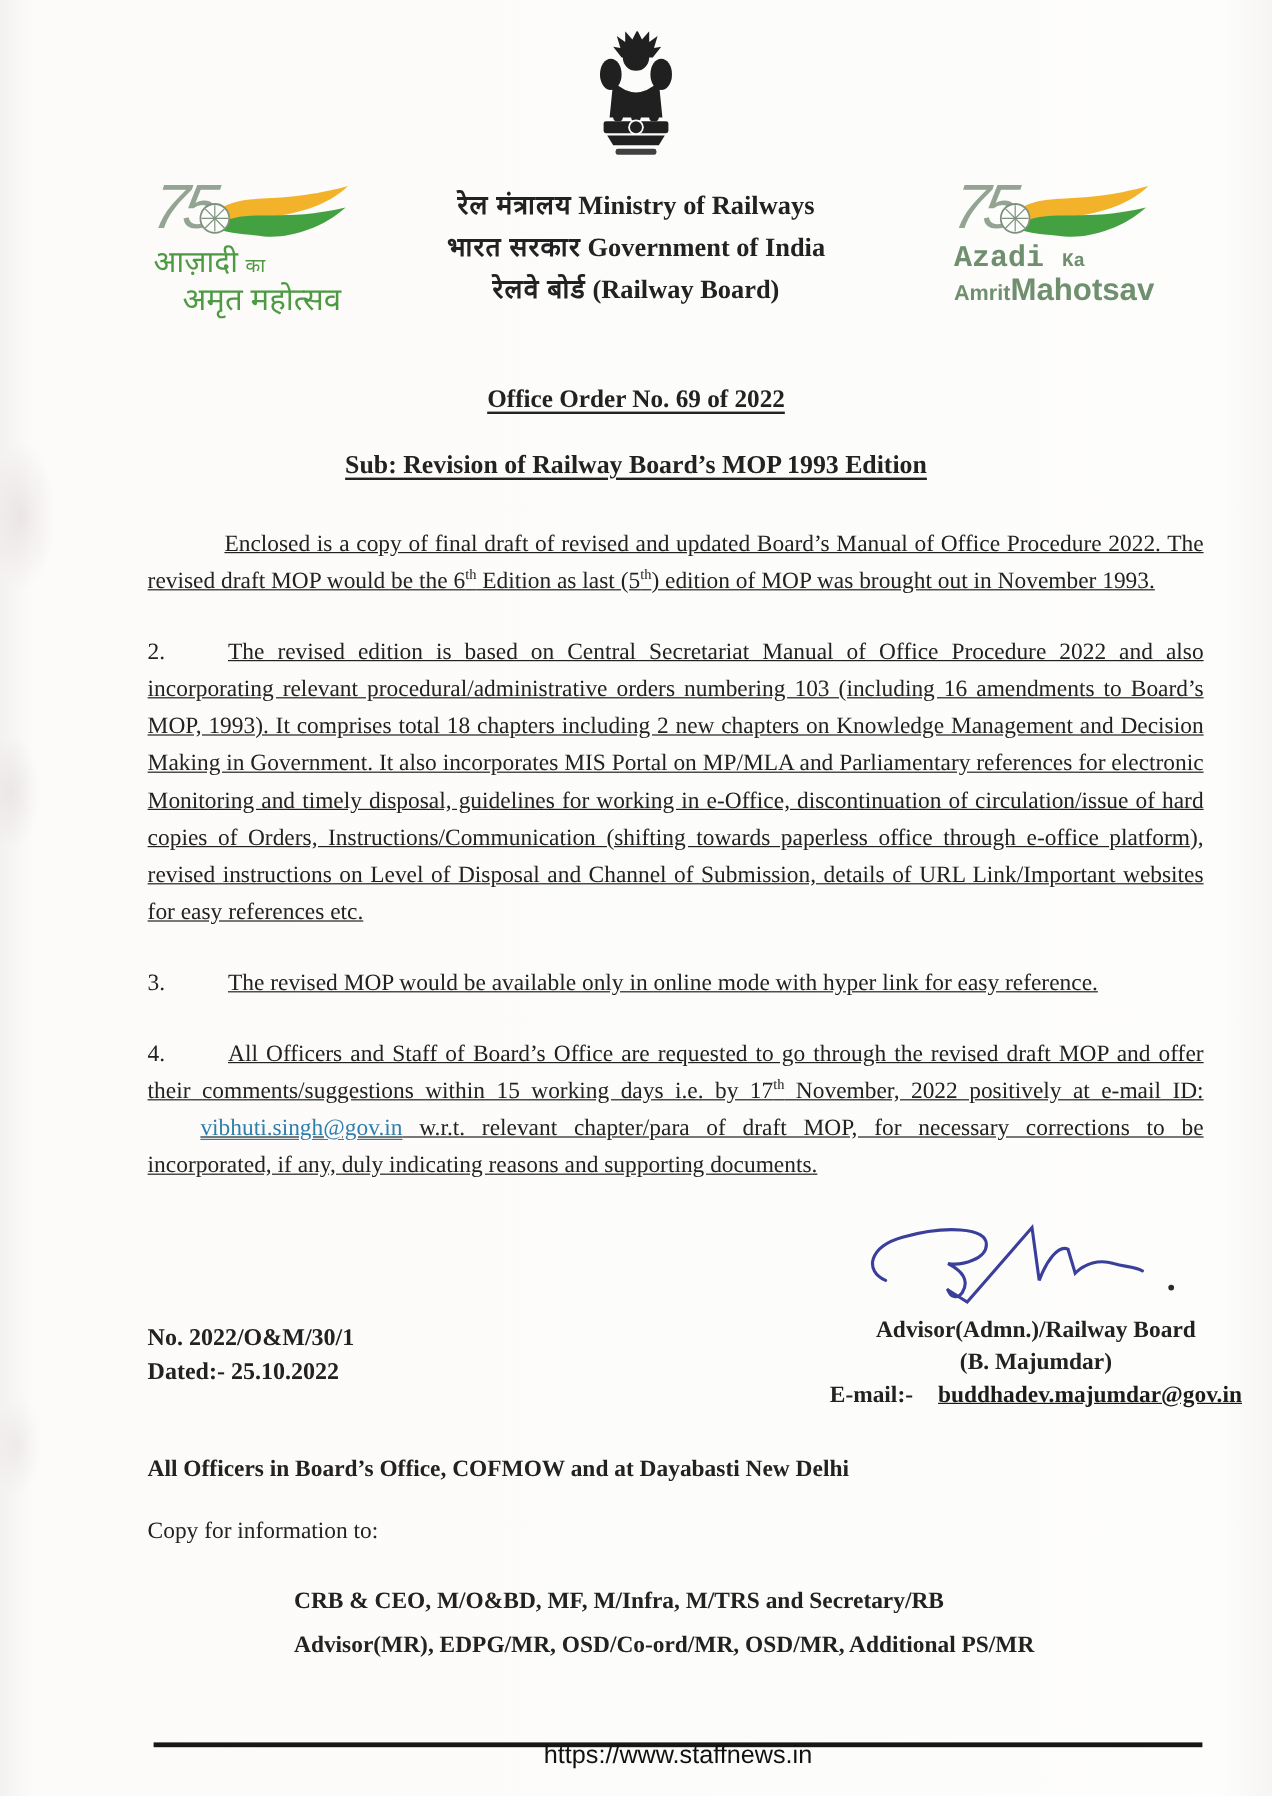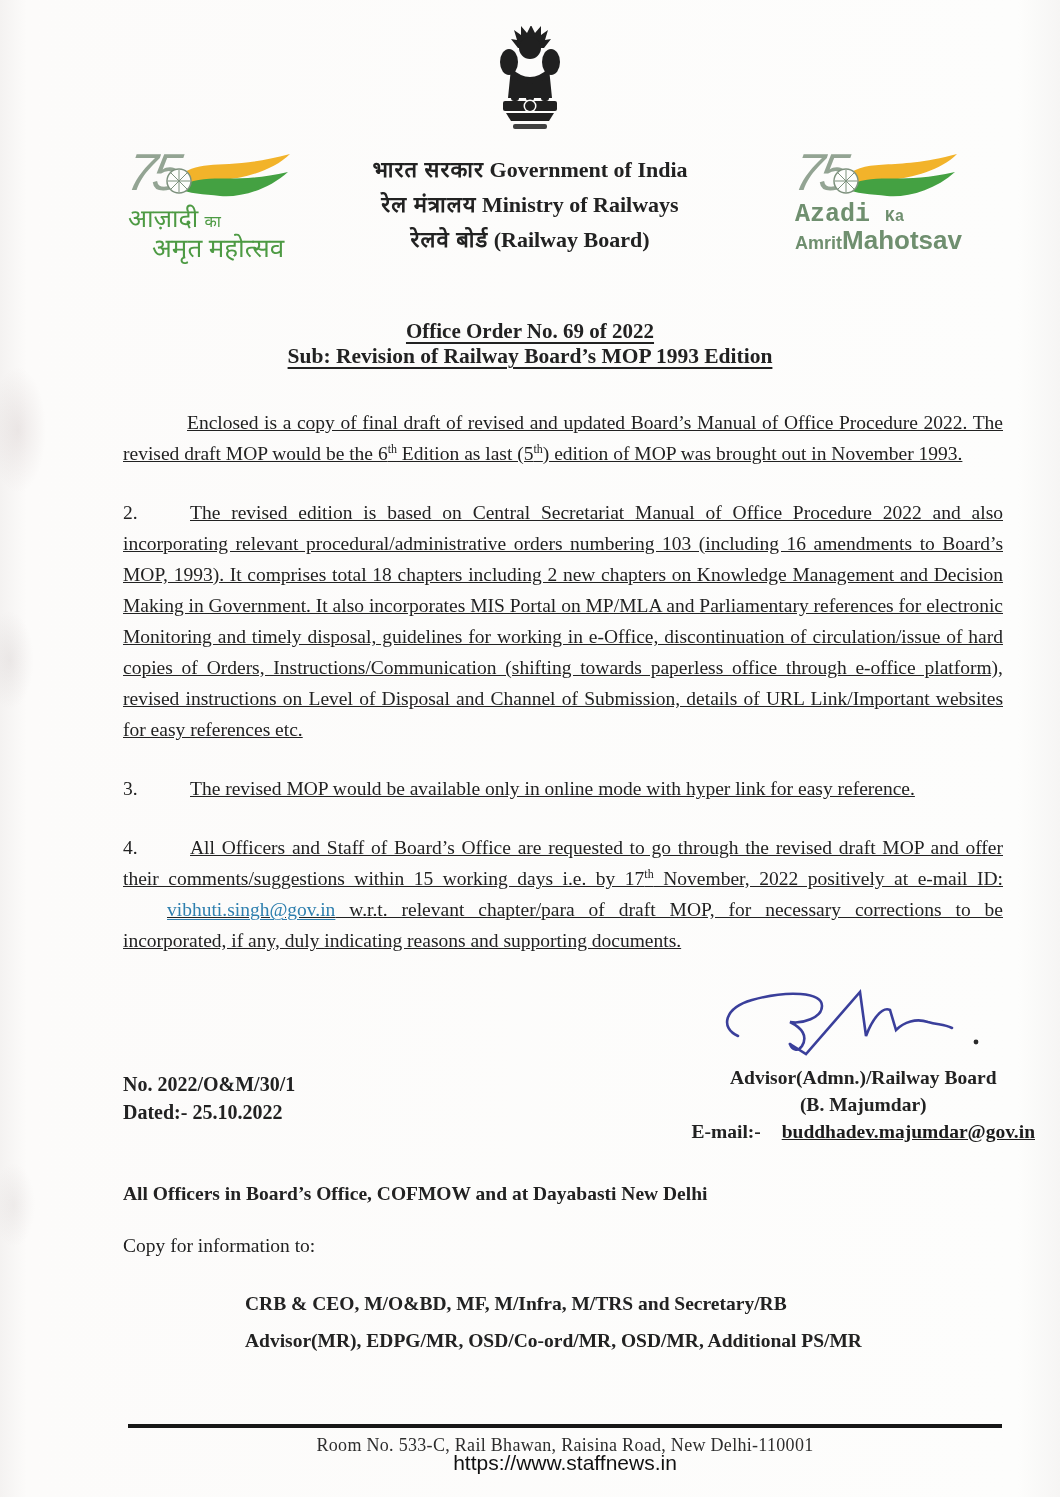--- a/index.html
+++ b/index.html
@@ -48,21 +48,21 @@
   .akam-en-1 .small { font-size:16px; }
   .akam-en-2 { font-size:18px; line-height:24px; }
   .akam-en-2 .big { font-size:26px; }
 
   
   .order-no {
     margin-top:40px; text-align:center; font-weight:bold; font-size:21px;
     text-decoration:underline; text-underline-offset:4px; text-decoration-thickness:2px;
   }
   .subject {
-    text-align:center; font-weight:bold; font-size:21.5px;
+    margin-top:30px; text-align:center; font-weight:bold; font-size:21.5px;
     text-decoration:underline; text-underline-offset:4px; text-decoration-thickness:2px;
   }
 
   
   .body-text { margin:38px 57px 0 123px; }
   p.para { font-size:19.5px; line-height:31px; text-align:justify; margin-bottom:28px;text-decoration:underline; }
   p.para.first { text-indent:64px; }
   .pnum { display:inline-block; width:67px; text-indent:0; }
   sup { font-size:12px; line-height:0; vertical-align:super; }
   a.mailto { color:#2e7fae; text-decoration:underline; text-underline-offset:3px; cursor:pointer;margin-left:44px; }
@@ -133,26 +133,26 @@
       </div>
       <div class="akam-hi-1">
         <span>आज़ादी</span>
         <span class="small">का</span>
       </div>
       <div class="akam-hi-2">अमृत महोत्सव</div>
     </div>
 
     <div class="mast-center">
       <div class="mast-line">
+        <span class="mast-hindi">रेल मंत्रालय</span>
+        <span class="mast-en">Ministry of Railways</span>
+      </div>
+      <div class="mast-line">
         <span class="mast-hindi">भारत सरकार</span>
         <span class="mast-en">Government of India</span>
-      </div>
-      <div class="mast-line">
-        <span class="mast-hindi">रेल मंत्रालय</span>
-        <span class="mast-en">Ministry of Railways</span>
       </div>
       <div class="mast-line">
         <span class="mast-hindi">रेलवे बोर्ड</span>
         <span class="mast-en">(Railway Board)</span>
       </div>
     </div>
 
     <div class="akam akam-right">
       <div class="akam-top">
         <span class="akam-75">75</span>
@@ -215,17 +215,16 @@
 
   <div class="addressee">All Officers in Board’s Office, COFMOW and at Dayabasti New Delhi</div>
   <div class="copy-label">Copy for information to:</div>
   <div class="copy-lines">
     <div>CRB &amp; CEO, M/O&amp;BD, MF, M/Infra, M/TRS and Secretary/RB</div>
     <div>Advisor(MR), EDPG/MR, OSD/Co-ord/MR, OSD/MR, Additional PS/MR</div>
   </div>
 
   <div class="footer">
     <div class="footer-rule"></div>
-    <div class="footer-address">Room No. 533-C, Rail Bhawan, Raisina Road, New Delhi-110001</div>
     <a class="footer-watermark">https://www.staffnews.in</a>
   </div>
 
 </div>
 
 </body></html>

